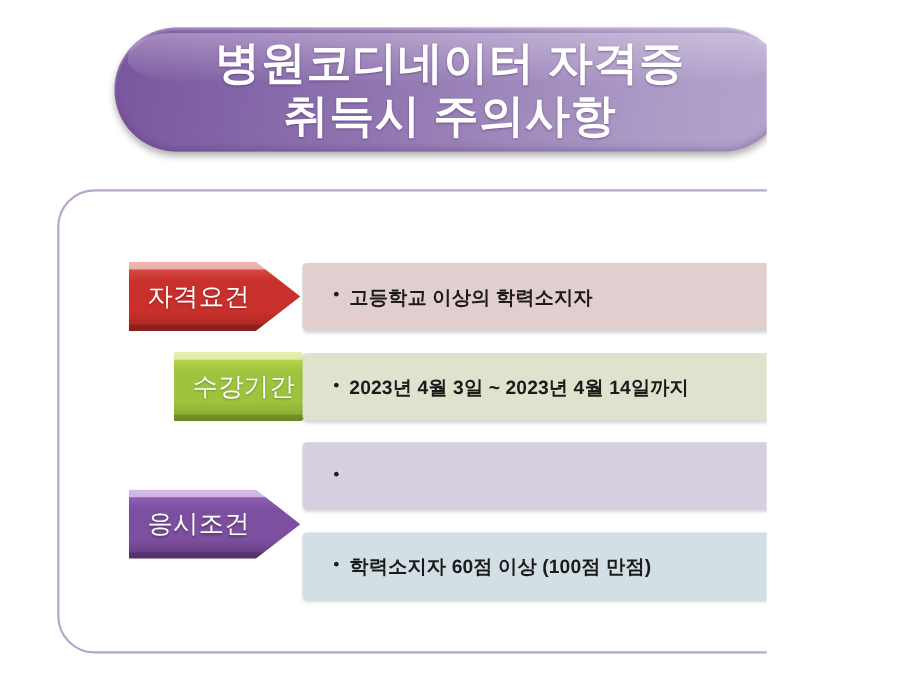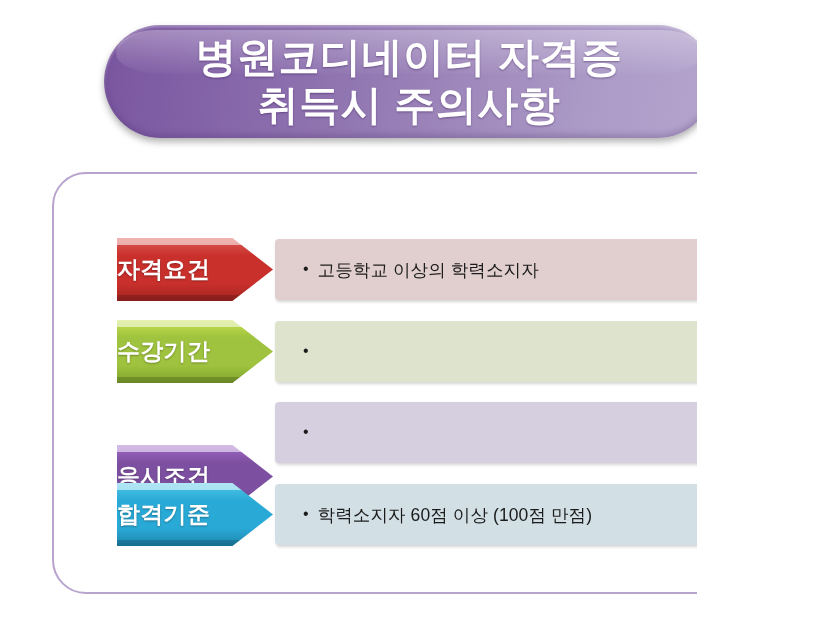--- a/index.html
+++ b/index.html
@@ -122,21 +122,22 @@
     position: absolute;
     left: 0; bottom: 0; right: 0;
     height: 6px;
     background: rgba(0,0,0,0.16);
   }
   .chevron-label {
     position: relative;
     z-index: 3;
     color: #ffffff;
     font-size: 23px;
-    font-weight: bold;
+    font-weight: normal;
+    padding-left: 17px;
     letter-spacing: 0.3px;
     text-shadow: 0 1px 2px rgba(0,0,0,0.30);
   }
 
   
   .body-box {
     position: absolute;
     left: 158px;
     top: 1px;
     width: 442px;
@@ -151,21 +152,21 @@
   .bullet {
     color: #1c1c1c;
     font-size: 16px;
     line-height: 1;
     margin-right: 9px;
     margin-top: -2px;
   }
   .body-text {
     color: #1b1b1b;
     font-size: 17.5px;
-    font-weight: normal;
+    font-weight: bold;
     letter-spacing: 0.1px;
     white-space: nowrap;
   }
 </style>
 </head>
 <body>
 
 <div id="slide">
 
   <div class="title-pill">
@@ -183,47 +184,43 @@
         <span class="bevel-bottom"></span>
         <span class="chevron-label">자격요건</span>
       </div>
       <div class="body-box" style="background: rgb(225, 207, 207);">
         <span class="bullet">•</span>
         <span class="body-text">고등학교 이상의 학력소지자</span>
       </div>
     </div>
 
     <div class="row row-1">
-      <div class="chevron" style="background: linear-gradient(rgb(196, 224, 79) 0%, rgb(159, 195, 62) 28%, rgb(159, 195, 62) 72%, rgb(126, 162, 44) 100%);">
+      <div class="chevron" style="background: linear-gradient(rgb(196, 224, 79) 0%, rgb(159, 195, 62) 28%, rgb(159, 195, 62) 72%, rgb(126, 162, 44) 100%); margin-left: 41px;">
         <span class="bevel-top"></span>
         <span class="bevel-bottom"></span>
         <span class="chevron-label">수강기간</span>
       </div>
       <div class="body-box" style="background: rgb(221, 227, 205);">
         <span class="bullet">•</span>
+        <span class="body-text">2023년 4월 3일 ~ 2023년 4월 14일까지</span>
       </div>
     </div>
 
     <div class="row row-2">
       <div class="chevron" style="background: linear-gradient(rgb(160, 105, 200) 0%, rgb(124, 79, 160) 28%, rgb(124, 79, 160) 72%, rgb(95, 58, 125) 100%); margin-top: 44px;">
         <span class="bevel-top"></span>
         <span class="bevel-bottom"></span>
         <span class="chevron-label">응시조건</span>
       </div>
       <div class="body-box" style="background: rgb(214, 207, 223);">
         <span class="bullet">•</span>
       </div>
     </div>
 
     <div class="row row-3">
-      <div class="chevron" style="background: linear-gradient(rgb(79, 200, 234) 0%, rgb(41, 169, 214) 28%, rgb(41, 169, 214) 72%, rgb(28, 133, 173) 100%);">
-        <span class="bevel-top"></span>
-        <span class="bevel-bottom"></span>
-        <span class="chevron-label">합격기준</span>
-      </div>
       <div class="body-box" style="background: rgb(210, 223, 229);">
         <span class="bullet">•</span>
         <span class="body-text">학력소지자 60점 이상 (100점 만점)</span>
       </div>
     </div>
 
   </div>
 </div>
 
 </body></html>

